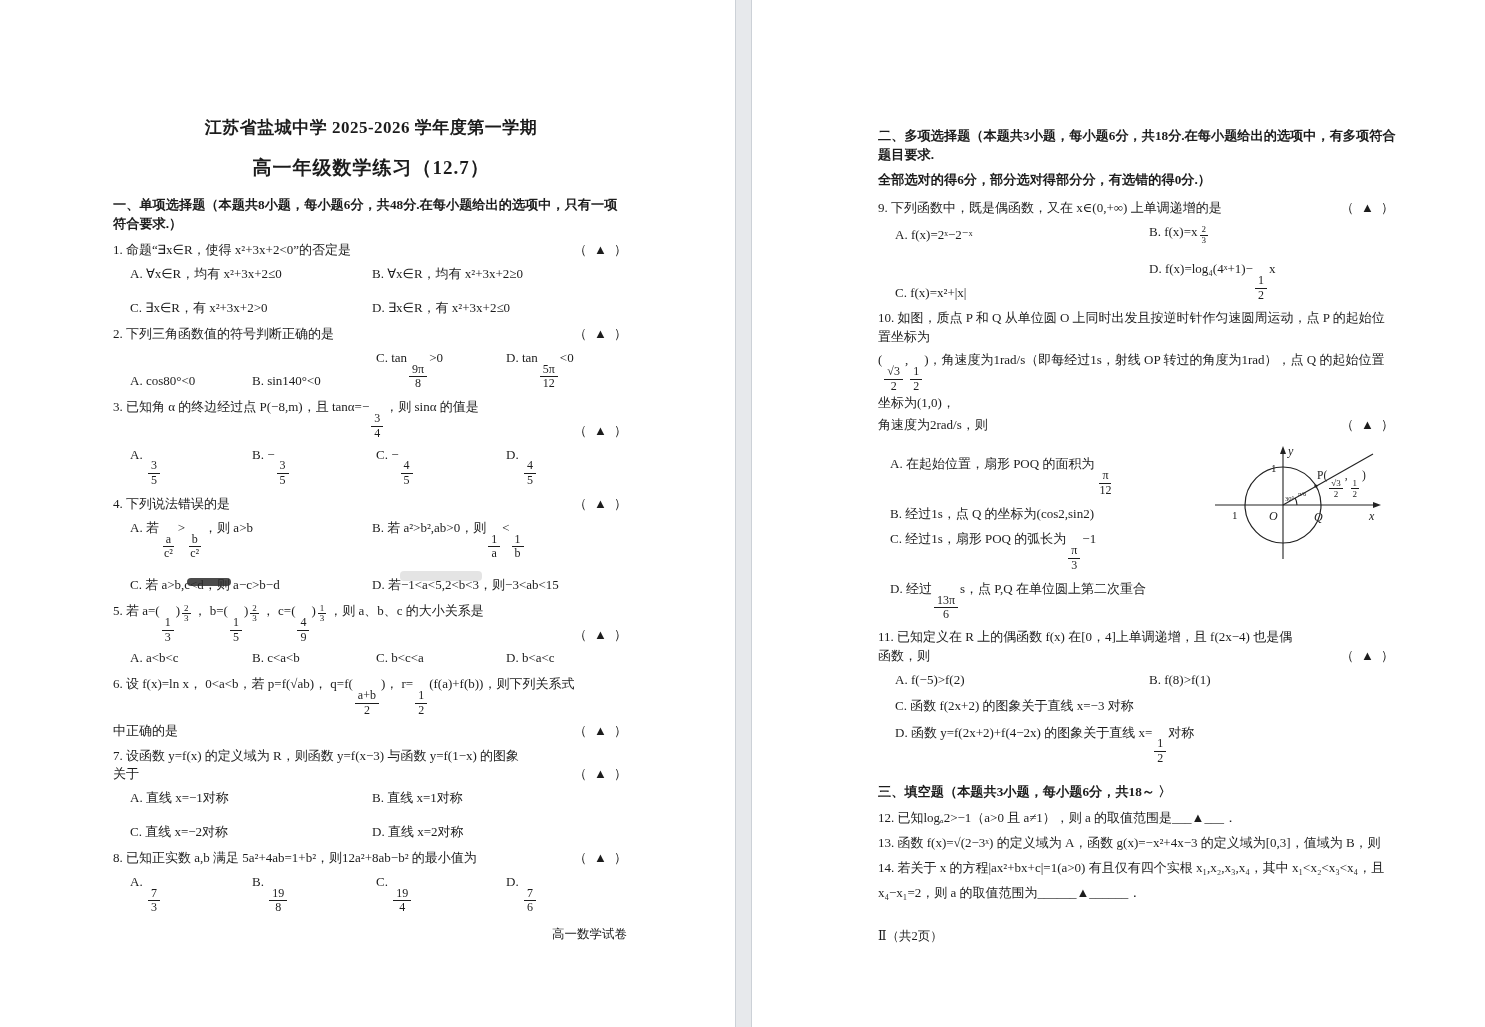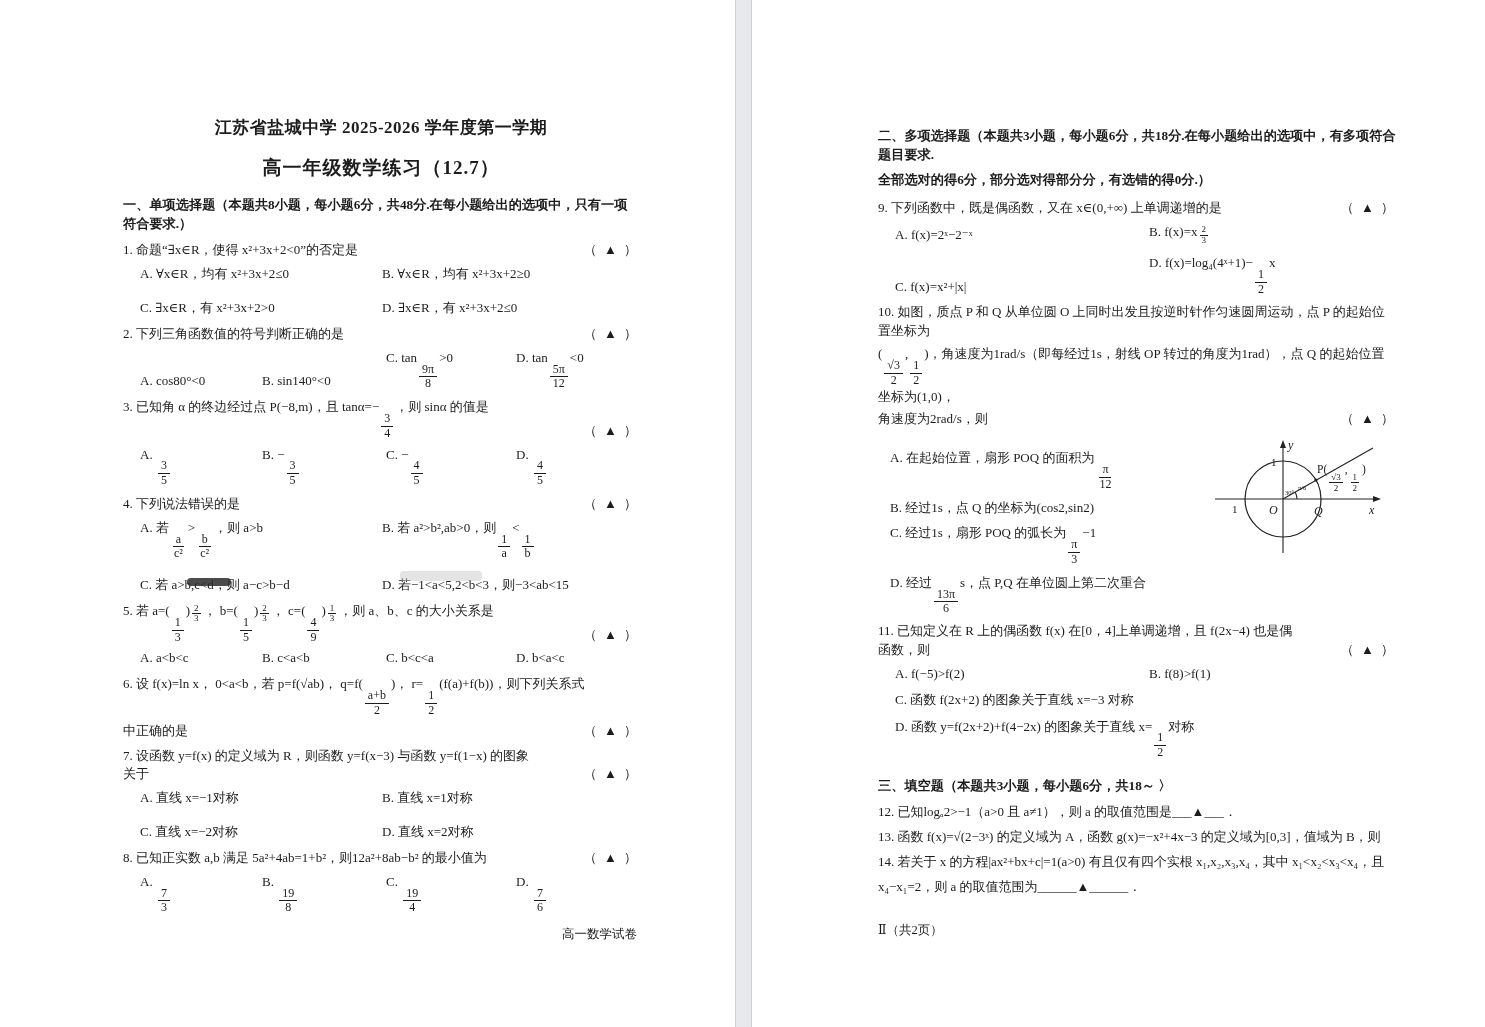--- a/index.html
+++ b/index.html
@@ -8,35 +8,35 @@
     font-family:"Liberation Serif","DejaVu Serif",serif;
     color:#1c1c1c;-webkit-font-smoothing:antialiased;
   }
   .canvas{position:relative;width:1485px;height:1027px;overflow:hidden;background:#fff;}
   .divider{position:absolute;left:735px;top:0;width:15px;height:1027px;
     background:#e7e9ec;border-left:1px solid #ccd1d7;border-right:1px solid #ccd1d7;}
   .page{position:absolute;top:0;height:1027px;background:#fff;}
   .page-left{left:0;width:735px;}
   .page-right{left:752px;width:743px;}
   .content{position:absolute;font-size:13px;line-height:1.45;}
-  .content-l{left:123px;top:116px;width:516px;}
+  .content-l{left:113px;top:116px;width:516px;font-family:Liberation Serif, serif;}
   .content-r{left:126px;top:124px;width:518px;}
 
   .title1{font-size:17px;font-weight:bold;text-align:center;margin:0 0 13px 0;letter-spacing:.5px;}
   .title2{font-size:19px;font-weight:bold;text-align:center;margin:0 0 14px 0;letter-spacing:1px;}
   .sec{font-weight:bold;font-size:13.2px;margin:2px 0 8px 0;}
   .sec2l2{font-weight:bold;font-size:13.2px;margin:-2px 0 10px 0;}
 
   .q{margin-bottom:6px;}
   .qline{display:flex;justify-content:space-between;align-items:flex-end;margin:4px 0;gap:36px;}
   .stem{display:block;}
   .ansmark{white-space:pre;margin-left:10px;flex:0 0 auto;letter-spacing:2px;}
   .opts{display:grid;padding-left:17px;column-gap:6px;margin:5px 0 7px 0;align-items:end;}
   .c2{grid-template-columns:236px 1fr;row-gap:15px;}
-  .c2r{grid-template-columns:248px 1fr;row-gap:9px;}
+  .c2r{grid-template-columns:248px 1fr;row-gap:15px;}
   .c4{grid-template-columns:116px 118px 124px 1fr;}
   .c1{grid-template-columns:1fr;row-gap:8px;}
   .opt{display:block;}
 
   .frac{display:inline-flex;flex-direction:column;align-items:center;text-align:center;
     vertical-align:-0.9em;line-height:1.15;font-size:12px;margin:0 2px;}
   .frac .fn{border-bottom:1px solid #1c1c1c;padding:0 3px;display:block;}
   .frac .fd{padding:0 3px;display:block;}
   .frac.sup{font-size:9px;vertical-align:0.45em;margin-left:1px;line-height:1.05;}
   .frac.sup .fn{padding:0 2px;}

